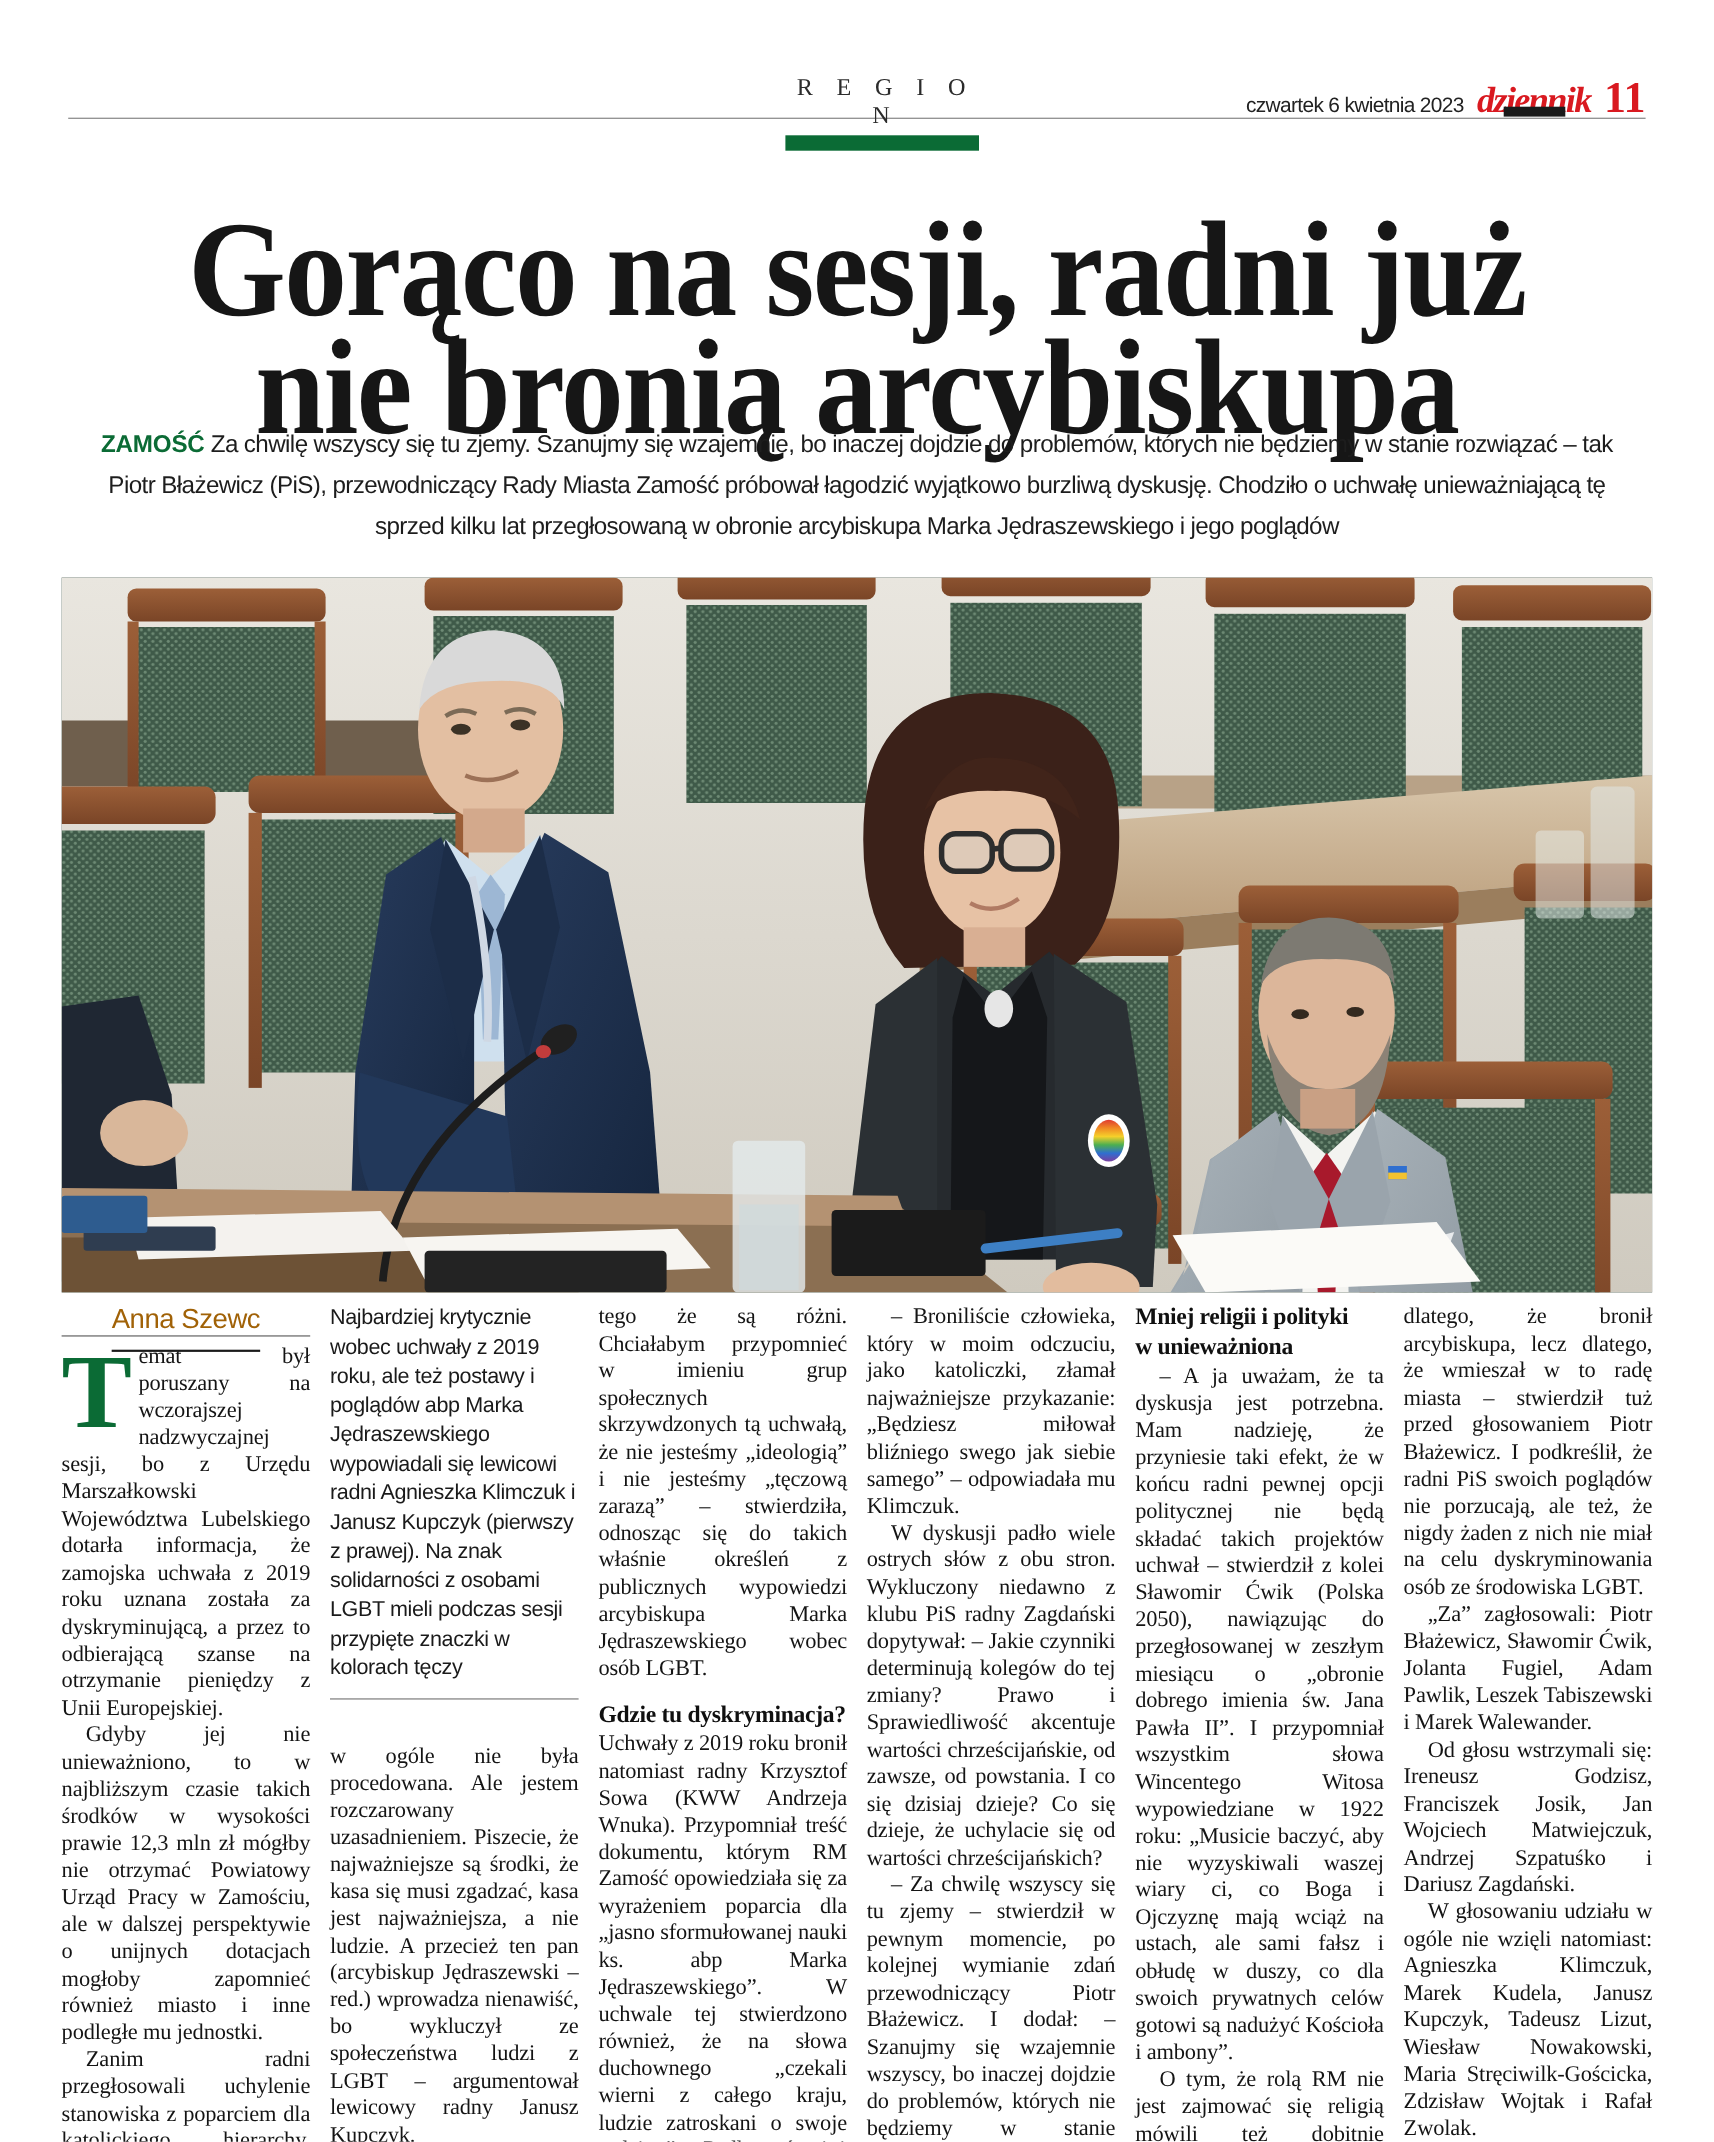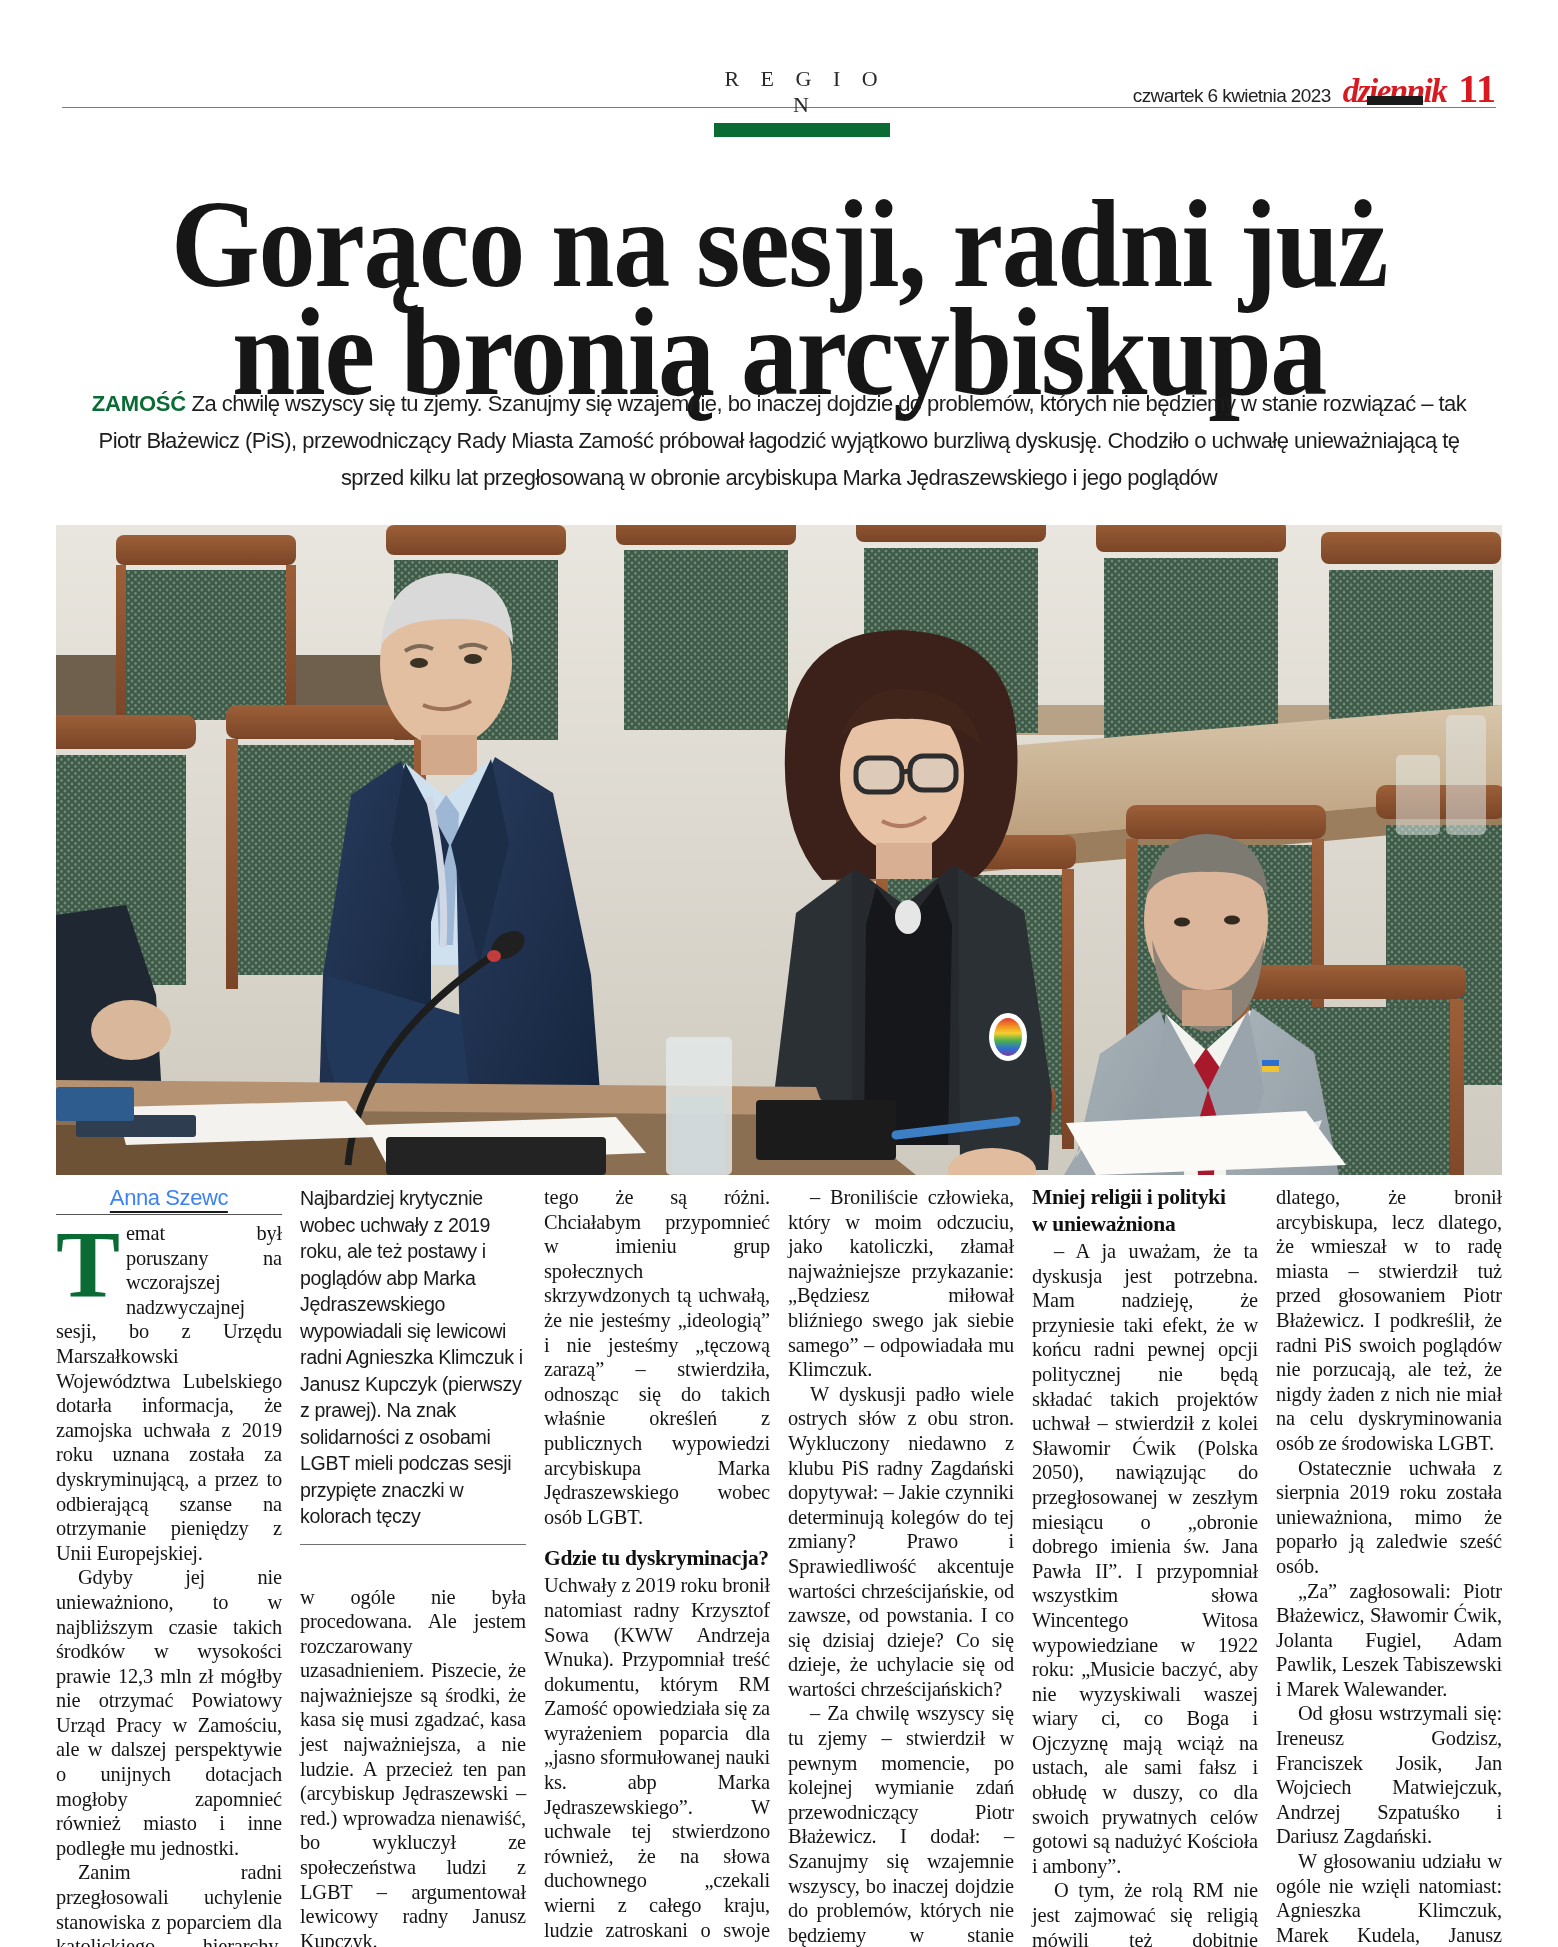--- a/index.html
+++ b/index.html
@@ -170,25 +170,25 @@
   }
   .col:last-child { margin-right: 0; }
 
   .byline-wrap {
     position: relative;
     height: 34px;
     margin-bottom: 2px;
   }
   .byline {
     font-family: "Liberation Sans", sans-serif;
-    font-size: 22px;
-    color: #3b82f6;
+    font-size: 25px;
+    color: #a16207;
     text-align: center;
     letter-spacing: -0.4px;
-    padding-bottom: 0;
+    padding-bottom: 13px;
     border-bottom: 2.5px solid #1a1a1a;
     display: inline-block;
     position: absolute;
     left: 50%;
     transform: translateX(-50%);
     top: 0;
     white-space: nowrap;
   }
   .byline-rule {
     position: absolute;
@@ -561,20 +561,19 @@
     <div class="col">
       <h2 class="subhead" style="margin-top:0">Mniej religii i polityki</h2>
       <h2 class="subhead" style="margin-top:0">w unieważniona</h2>
       <p class="body" style="text-indent:22px">– A ja uważam, że ta dyskusja jest potrzebna. Mam nadzieję, że przyniesie taki efekt, że w końcu radni pewnej opcji politycznej nie będą składać takich projektów uchwał – stwierdził z kolei Sławomir Ćwik (Polska 2050), nawiązując do przegłosowanej w zeszłym miesiącu o „obronie dobrego imienia św. Jana Pawła II”. I przypomniał wszystkim słowa Wincentego Witosa wypowiedziane w 1922 roku: „Musicie baczyć, aby nie wyzyskiwali waszej wiary ci, co Boga i Ojczyznę mają wciąż na ustach, ale sami fałsz i obłudę w duszy, co dla swoich prywatnych celów gotowi są nadużyć Kościoła i ambony”.</p>
       <p class="body">O tym, że rolą RM nie jest zajmować się religią mówili też dobitnie opozycyjni radni Rafał Zwolak i Wiesław Nowakowski.</p>
 
     </div>
 
     <div class="col">
       <p class="body">dlatego, że bronił arcybiskupa, lecz dlatego, że wmieszał w to radę miasta – stwierdził tuż przed głosowaniem Piotr Błażewicz. I podkreślił, że radni PiS swoich poglądów nie porzucają, ale też, że nigdy żaden z nich nie miał na celu dyskryminowania osób ze środowiska LGBT.</p>
-      <p class="body">Ostatecznie uchwała z sierpnia 2019 roku została unieważniona, mimo że poparło ją zaledwie sześć osób.</p>
       <p class="body">„Za” zagłosowali: Piotr Błażewicz, Sławomir Ćwik, Jolanta Fugiel, Adam Pawlik, Leszek Tabiszewski i Marek Walewander.</p>
       <p class="body">Od głosu wstrzymali się: Ireneusz Godzisz, Franciszek Josik, Jan Wojciech Matwiejczuk, Andrzej Szpatuśko i Dariusz Zagdański.</p>
       <p class="body">W głosowaniu udziału w ogóle nie wzięli natomiast: Agnieszka Klimczuk, Marek Kudela, Janusz Kupczyk, Tadeusz Lizut, Wiesław Nowakowski, Maria Stręciwilk-Gościcka, Zdzisław Wojtak i Rafał Zwolak.</p>
     </div>
 
   </div>
 </div>
 
 </body></html>

